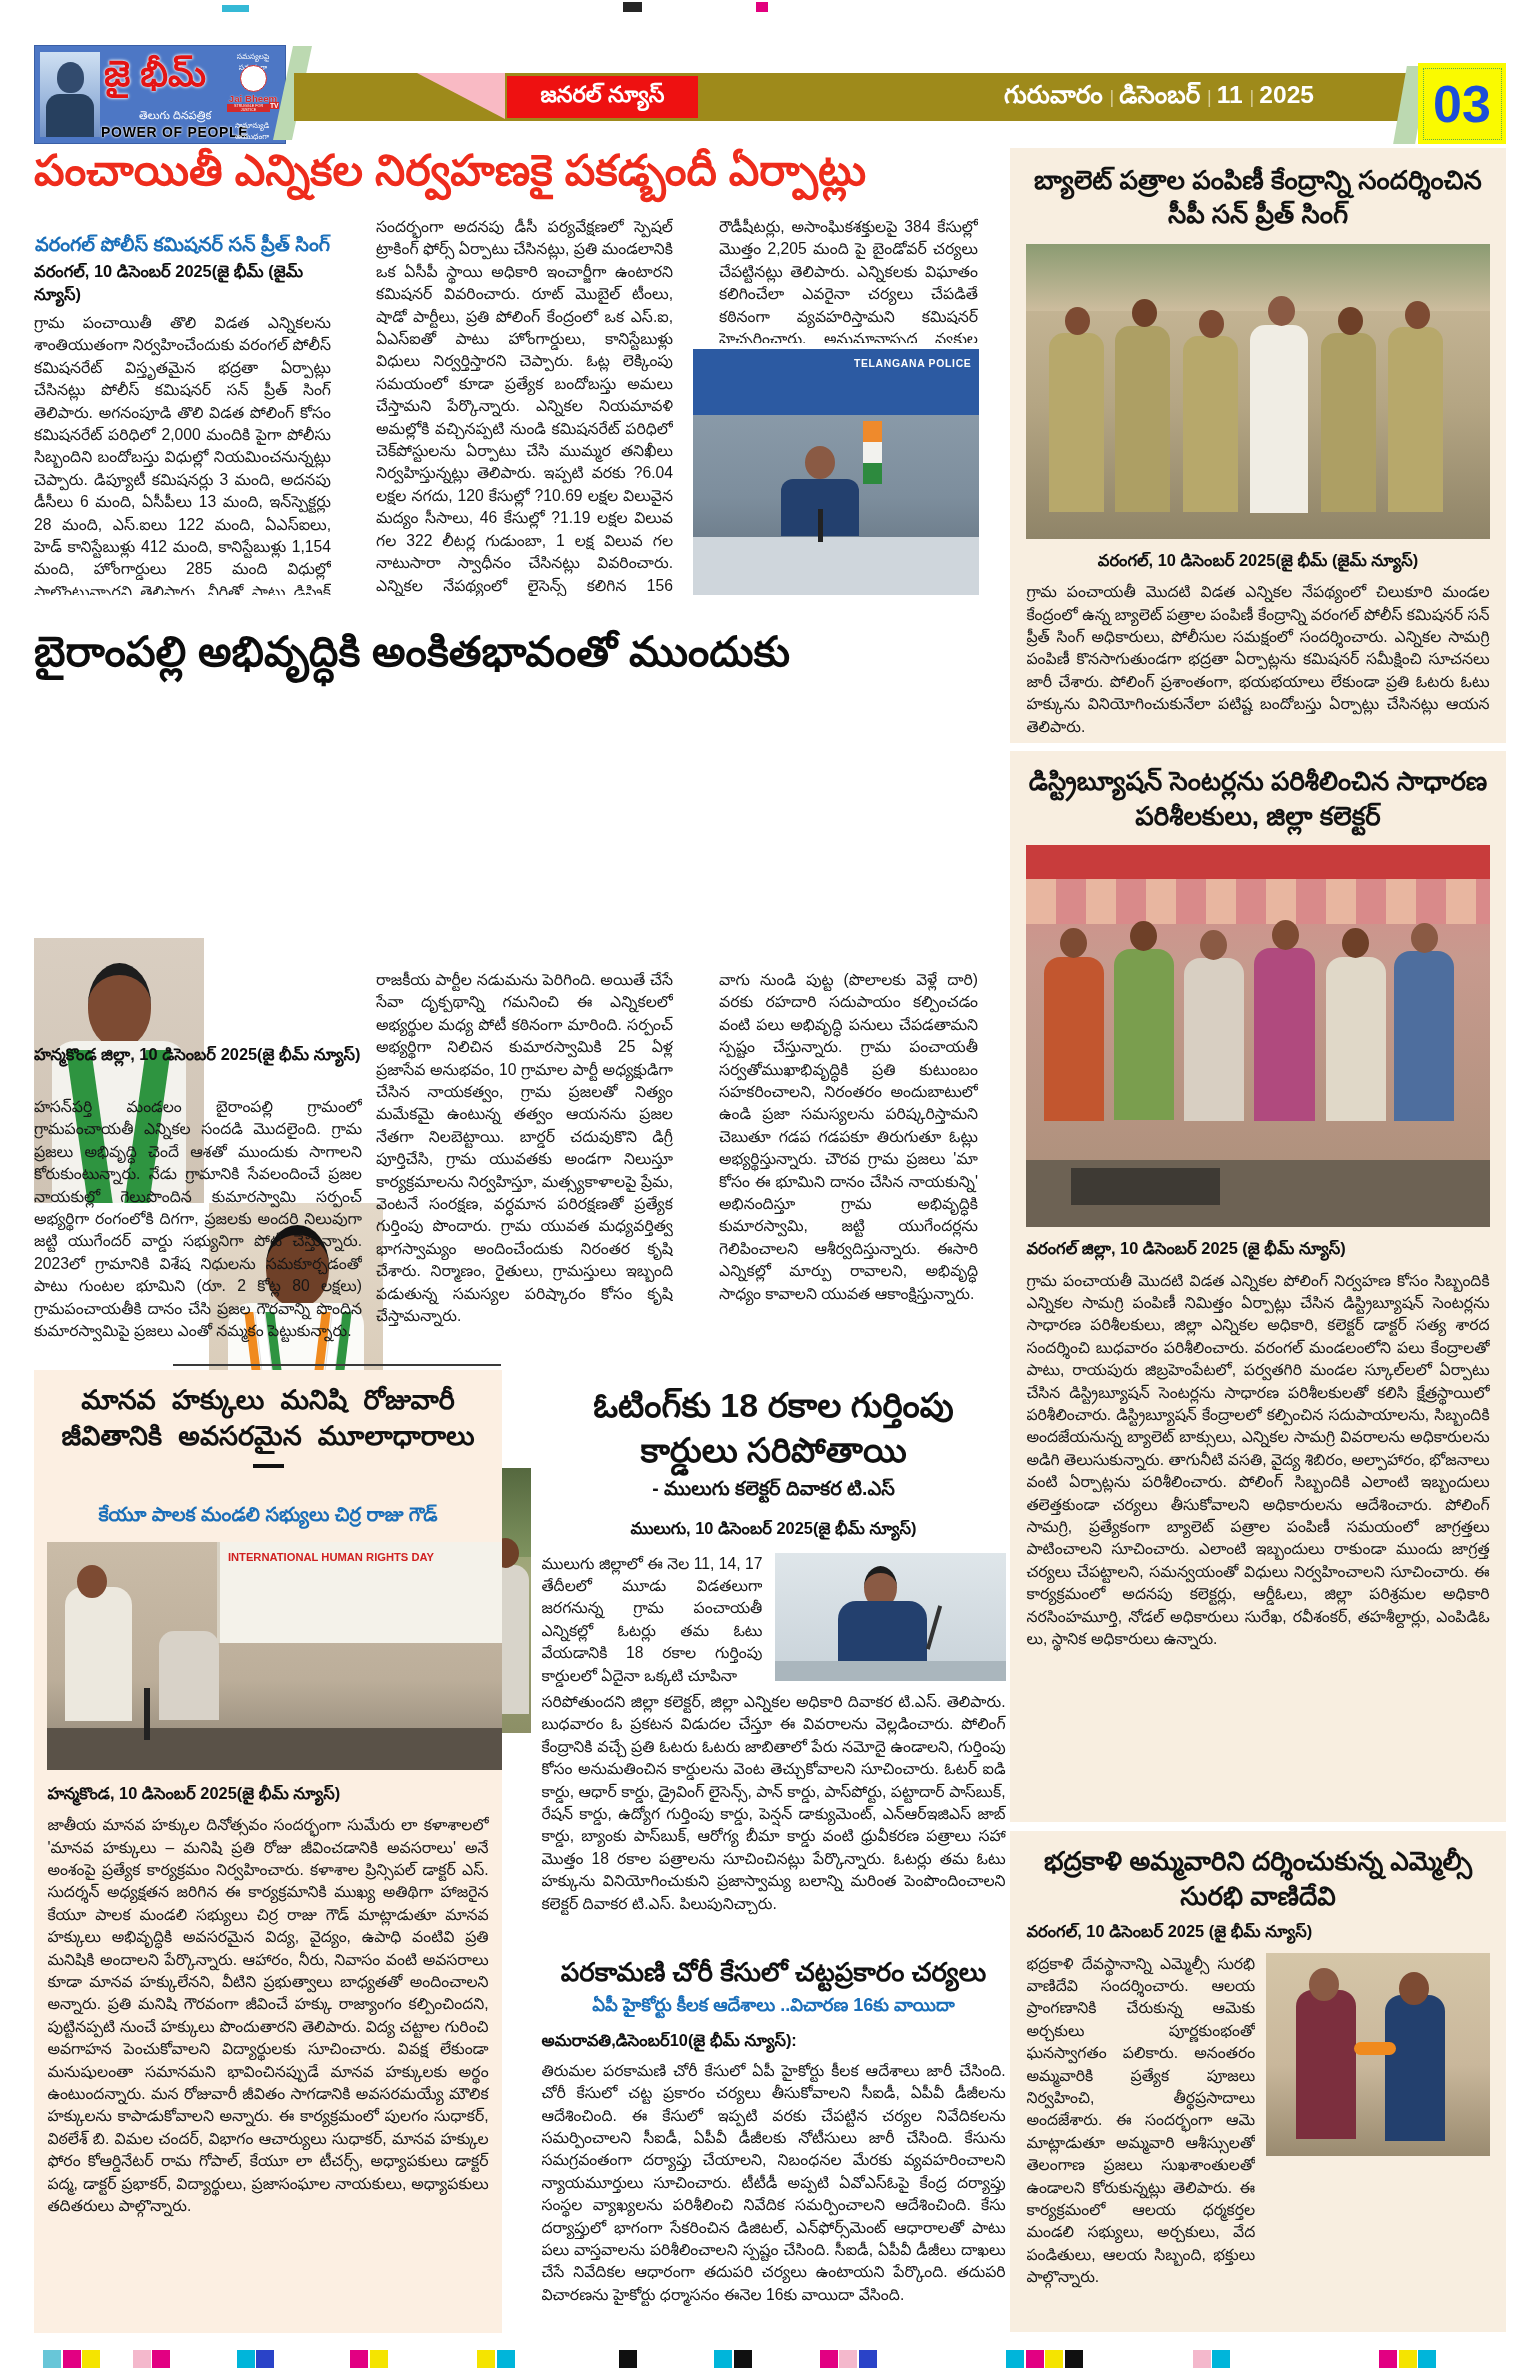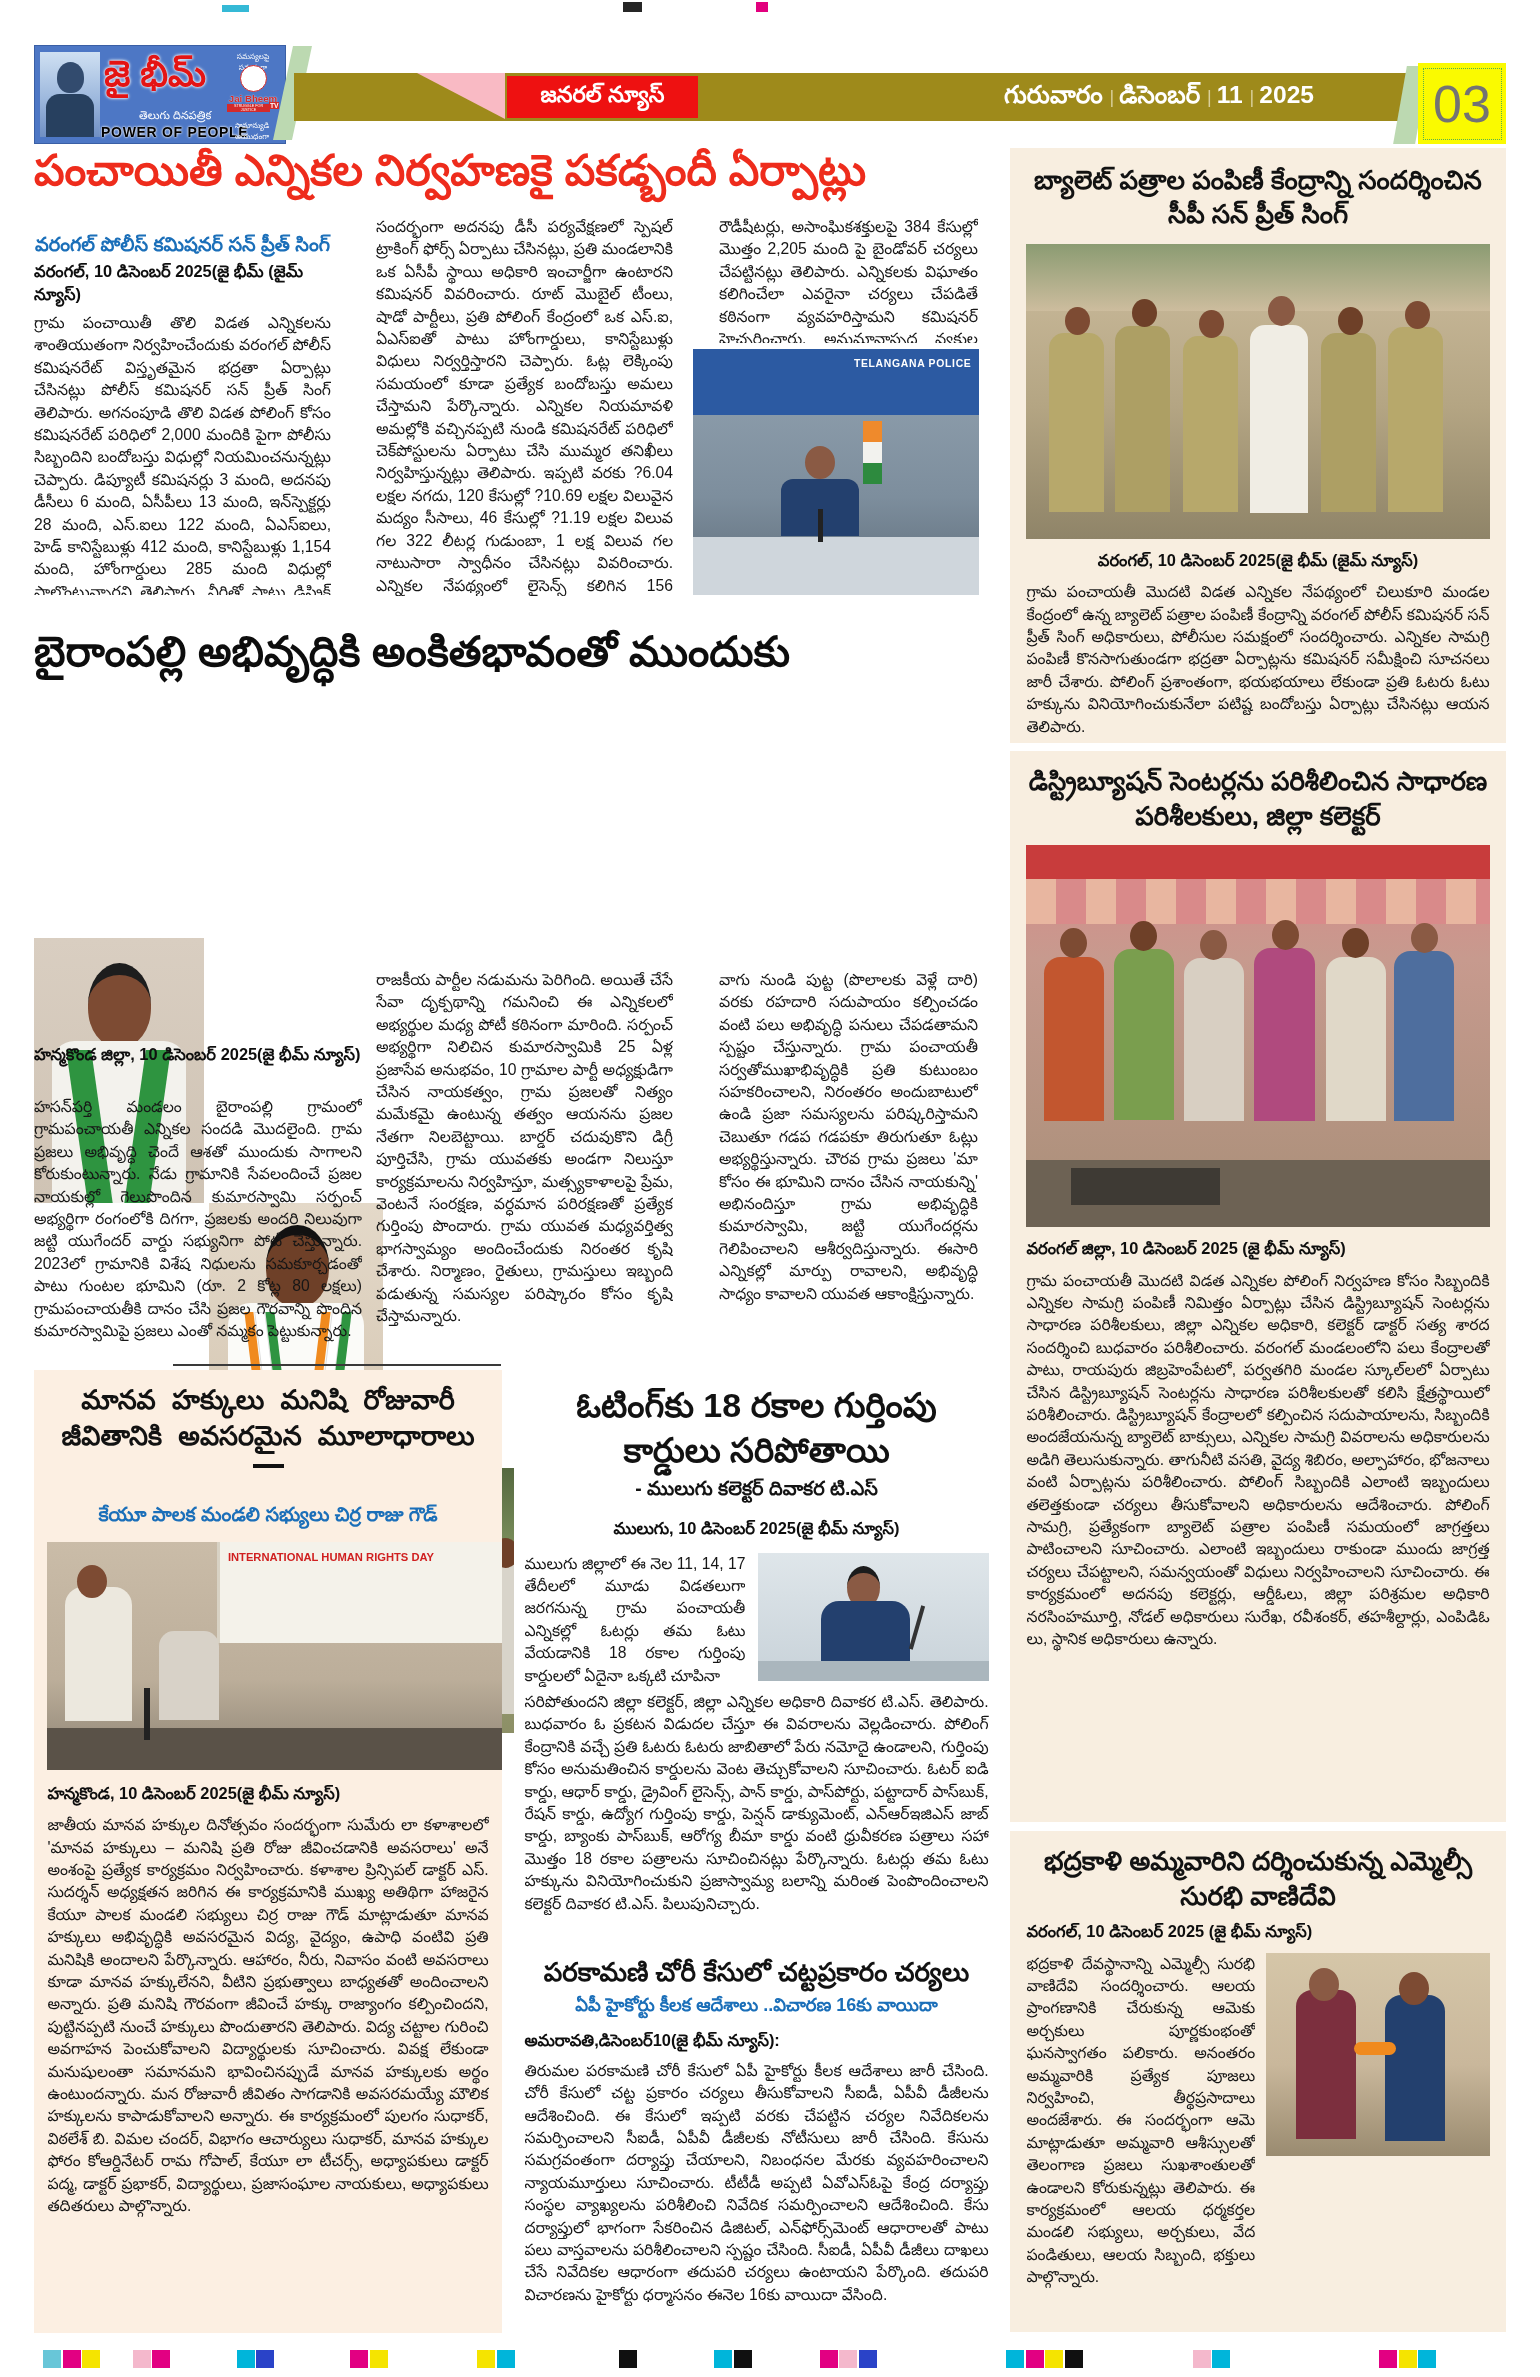--- a/index.html
+++ b/index.html
@@ -57,21 +57,21 @@
     <span style="color:#d9cf9a;font-weight:normal;font-size:18px;"> | </span>
     <span>డిసెంబర్</span>
     <span style="color:#d9cf9a;font-weight:normal;font-size:18px;"> | </span>
     <span>11</span>
     <span style="color:#d9cf9a;font-weight:normal;font-size:18px;"> | </span>
     <span>2025</span>
   </div>
   <div class="abs" style="left:1400px;top:66px;width:22.4px;height:78px;background:#bcd9b1;transform:skewX(-10deg);"></div>
   <div class="abs" style="left:1418px;top:63px;width:88px;height:81px;background:#fafa00;box-sizing:border-box;display:flex;align-items:center;justify-content:center;">
     <div class="abs" style="left:4.5px;top:4.5px;right:4.5px;bottom:4.5px;border:1.5px dotted #58b14c;"></div>
-    <span style="color:#737373;font-size:52px;font-weight:normal;">03</span>
+    <span style="color:#1d4ed8;font-size:52px;font-weight:bold;">03</span>
   </div>
 
   <div class="abs headline-red" style="left:34px;top:146px;width:948px;height:61px;font-size:43px;">పంచాయితీ ఎన్నికల నిర్వహణకై పకడ్బందీ ఏర్పాట్లు</div>
 
   <div class="abs bluesub center" style="left:34px;top:233px;width:297px;font-size:19.4px;white-space:nowrap;overflow:hidden;">వరంగల్ పోలీస్ కమిషనర్ సన్ ప్రీత్ సింగ్</div>
   <div class="abs byline" style="left:34px;top:262px;width:297px;height:46px;overflow:hidden;">వరంగల్, 10 డిసెంబర్ 2025(జై భీమ్ (జైమ్ న్యూస్)</div>
   <div class="col" style="left:34px;top:312px;width:297px;height:283px;">గ్రామ పంచాయితీ తొలి విడత ఎన్నికలను శాంతియుతంగా నిర్వహించేందుకు వరంగల్ పోలీస్ కమిషనరేట్ విస్తృతమైన భద్రతా ఏర్పాట్లు చేసినట్లు పోలీస్ కమిషనర్ సన్ ప్రీత్ సింగ్ తెలిపారు. అగనంపూడి తొలి విడత పోలింగ్ కోసం కమిషనరేట్ పరిధిలో 2,000 మందికి పైగా పోలీసు సిబ్బందిని బందోబస్తు విధుల్లో నియమించనున్నట్లు చెప్పారు. డిప్యూటీ కమిషనర్లు 3 మంది, అదనపు డీసీలు 6 మంది, ఏసీపీలు 13 మంది, ఇన్‌స్పెక్టర్లు 28 మంది, ఎస్.ఐలు 122 మంది, ఏఎస్ఐలు, హెడ్ కానిస్టేబుళ్లు 412 మంది, కానిస్టేబుళ్లు 1,154 మంది, హోంగార్డులు 285 మంది విధుల్లో పాల్గొంటున్నారని తెలిపారు. వీరితో పాటు డిస్ట్రిక్ట్ గార్డ్స్, బాండ్ స్క్వాడ్ సిబ్బందిని కూడా వినియోగిస్తున్నట్లు చెప్పారు. ఎన్నికల</div>
   <div class="col" style="left:376px;top:216px;width:297px;height:380px;">సందర్భంగా అదనపు డీసీ పర్యవేక్షణలో స్పెషల్ ట్రాకింగ్ ఫోర్స్ ఏర్పాటు చేసినట్లు, ప్రతి మండలానికి ఒక ఏసీపీ స్థాయి అధికారి ఇంచార్జీగా ఉంటారని కమిషనర్ వివరించారు. రూట్ మొబైల్ టీంలు, షాడో పార్టీలు, ప్రతి పోలింగ్ కేంద్రంలో ఒక ఎస్.ఐ, ఏఎస్ఐతో పాటు హోంగార్డులు, కానిస్టేబుళ్లు విధులు నిర్వర్తిస్తారని చెప్పారు. ఓట్ల లెక్కింపు సమయంలో కూడా ప్రత్యేక బందోబస్తు అమలు చేస్తామని పేర్కొన్నారు. ఎన్నికల నియమావళి అమల్లోకి వచ్చినప్పటి నుండి కమిషనరేట్ పరిధిలో చెక్‌పోస్టులను ఏర్పాటు చేసి ముమ్మర తనిఖీలు నిర్వహిస్తున్నట్లు తెలిపారు. ఇప్పటి వరకు ?6.04 లక్షల నగదు, 120 కేసుల్లో ?10.69 లక్షల విలువైన మద్యం సీసాలు, 46 కేసుల్లో ?1.19 లక్షల విలువ గల 322 లీటర్ల గుడుంబా, 1 లక్ష విలువ గల నాటుసారా స్వాధీనం చేసినట్లు వివరించారు. ఎన్నికల నేపథ్యంలో లైసెన్స్ కలిగిన 156 ఆయుధాలను డిపాజిట్ చేయించినట్లు, గతంలో గొడవలకు పాల్గొన్న</div>
   <div class="col" style="left:719px;top:216px;width:259px;height:127px;">రౌడీషీటర్లు, అసాంఘికశక్తులపై 384 కేసుల్లో మొత్తం 2,205 మంది పై బైండోవర్ చర్యలు చేపట్టినట్లు తెలిపారు. ఎన్నికలకు విఘాతం కలిగించేలా ఎవరైనా చర్యలు చేపడితే కఠినంగా వ్యవహరిస్తామని కమిషనర్ హెచ్చరించారు. అనుమానాస్పద వ్యక్తుల కదలికలపై నిఘా ఉంచినట్లు వెలిపి పోలీసులకు సహకారం అందించాలని ప్రజలను కోరారు.</div>
 
@@ -148,21 +148,21 @@
       <div style="position:absolute;left:18px;top:45px;width:67px;height:134px;border-radius:18px 18px 0 0;background:#ece8de;"></div>
       <div style="position:absolute;left:30px;top:22.4px;width:30px;height:33px;border-radius:50%;background:#7d4b33;"></div>
       <div style="position:absolute;left:112px;top:89px;width:60px;height:89px;border-radius:15px 15px 0 0;background:#d8d2c8;"></div>
       <div style="position:absolute;left:0;bottom:0;width:100%;height:42px;background:#5a5248;"></div>
       <div style="position:absolute;left:97px;bottom:30px;width:6px;height:52px;background:#222;"></div>
     </div>
     <div class="byline" style="margin-top:13.4px;">హన్మకొండ, 10 డిసెంబర్ 2025(జై భీమ్ న్యూస్)</div>
     <div style="margin-top:7.5px;text-align:justify;font-size:15.7px;line-height:22.4px;height:604px;overflow:hidden;">జాతీయ మానవ హక్కుల దినోత్సవం సందర్భంగా సుమేరు లా కళాశాలలో 'మానవ హక్కులు – మనిషి ప్రతి రోజు జీవించడానికి అవసరాలు' అనే అంశంపై ప్రత్యేక కార్యక్రమం నిర్వహించారు. కళాశాల ప్రిన్సిపల్ డాక్టర్ ఎస్. సుదర్శన్ అధ్యక్షతన జరిగిన ఈ కార్యక్రమానికి ముఖ్య అతిథిగా హాజరైన కేయూ పాలక మండలి సభ్యులు చిర్ర రాజు గౌడ్ మాట్లాడుతూ మానవ హక్కులు అభివృద్ధికి అవసరమైన విద్య, వైద్యం, ఉపాధి వంటివి ప్రతి మనిషికి అందాలని పేర్కొన్నారు. ఆహారం, నీరు, నివాసం వంటి అవసరాలు కూడా మానవ హక్కులేనని, వీటిని ప్రభుత్వాలు బాధ్యతతో అందించాలని అన్నారు. ప్రతి మనిషి గౌరవంగా జీవించే హక్కు రాజ్యాంగం కల్పించిందని, పుట్టినప్పటి నుంచే హక్కులు పొందుతారని తెలిపారు. విద్య చట్టాల గురించి అవగాహన పెంచుకోవాలని విద్యార్థులకు సూచించారు. వివక్ష లేకుండా మనుషులంతా సమానమని భావించినప్పుడే మానవ హక్కులకు అర్థం ఉంటుందన్నారు. మన రోజువారీ జీవితం సాగడానికి అవసరమయ్యే మౌలిక హక్కులను కాపాడుకోవాలని అన్నారు. ఈ కార్యక్రమంలో పులగం సుధాకర్, విఠలేశ్ బి. విమల చందర్, విభాగం ఆచార్యులు సుధాకర్, మానవ హక్కుల ఫోరం కోఆర్డినేటర్ రామ గోపాల్, కేయూ లా టీచర్స్, అధ్యాపకులు డాక్టర్ పద్మ, డాక్టర్ ప్రభాకర్, విద్యార్థులు, ప్రజాసంఘాల నాయకులు, అధ్యాపకులు తదితరులు పాల్గొన్నారు.</div>
   </div>
 
-  <div class="panel" style="left:514px;top:1370px;width:485px;height:963px;background:#ffffff;padding:13.4px 10.4px;">
+  <div class="panel" style="left:531px;top:1370px;width:485px;height:963px;background:#ffffff;padding:13.4px 10.4px;">
     <div class="panel-head" style="font-size:34px;">ఓటింగ్‌కు 18 రకాల గుర్తింపు కార్డులు సరిపోతాయి</div>
     <div class="center" style="font-size:19.4px;font-weight:bold;margin-top:4px;">- ములుగు కలెక్టర్ దివాకర టి.ఎస్</div>
     <div class="center byline" style="margin-top:15px;">ములుగు, 10 డిసెంబర్ 2025(జై భీమ్ న్యూస్)</div>
     <div style="position:relative;margin-top:10.4px;height:134px;">
       <div class="col" style="left:0;top:0;width:221px;height:134px;">ములుగు జిల్లాలో ఈ నెల 11, 14, 17 తేదీలలో మూడు విడతలుగా జరగనున్న గ్రామ పంచాయతీ ఎన్నికల్లో ఓటర్లు తమ ఓటు వేయడానికి 18 రకాల గుర్తింపు కార్డులలో ఏదైనా ఒక్కటి చూపినా</div>
       <div class="photo" style="position:absolute;right:0;top:0;width:231px;height:128px;background:linear-gradient(180deg,#dfe6ea 0%,#c8d2d9 100%);">
         <div style="position:absolute;left:89px;top:13.4px;width:33px;height:36px;border-radius:50%;background:#8a5a44;border-top:7.5px solid #1c1c1c;"></div>
         <div style="position:absolute;left:63px;top:48px;width:89px;height:81px;border-radius:18px 18px 0 0;background:#23406e;"></div>
         <div style="position:absolute;left:157px;top:52px;width:3.7px;height:45px;background:#333;transform:rotate(16deg);"></div>
         <div style="position:absolute;left:0;bottom:0;width:100%;height:19.4px;background:#aab6bd;"></div>

